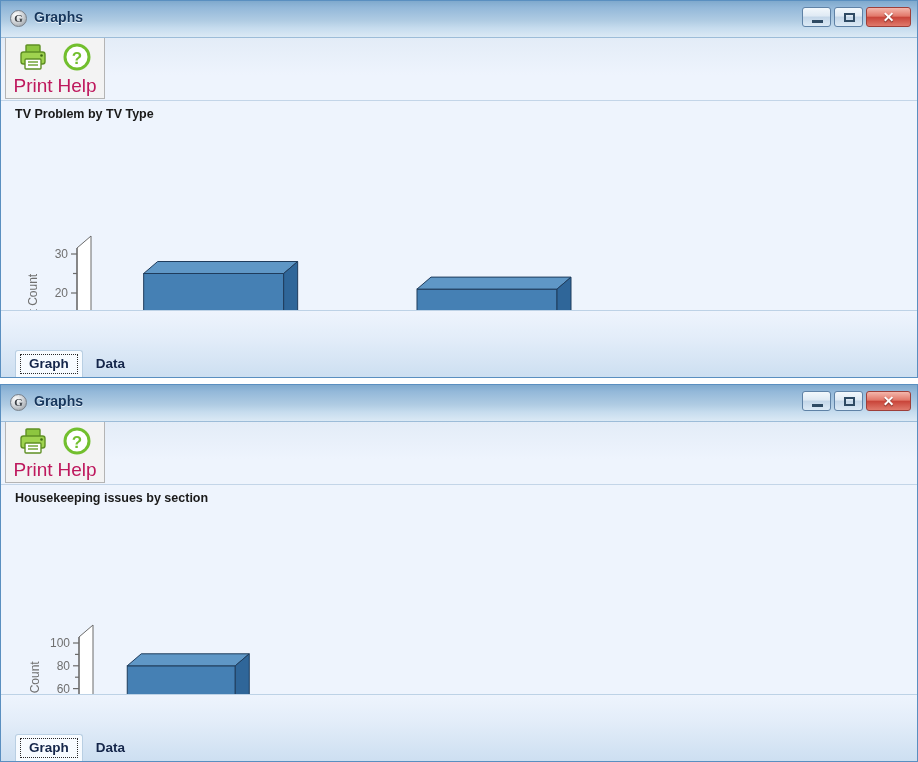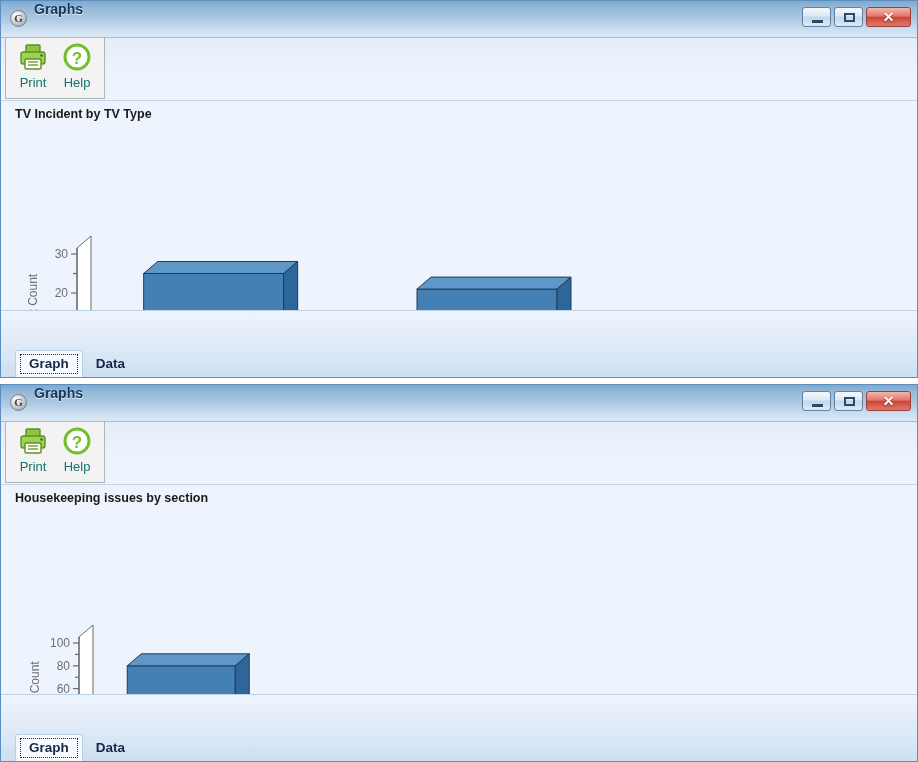--- a/index.html
+++ b/index.html
@@ -46,21 +46,21 @@
     color: #3a3f45;
     font-size: 11px;
     font-weight: bold;
     line-height: 15px;
     text-align: center;
     font-family: "Liberation Serif", serif;
   }
   .title-text {
     position: absolute;
     left: 33px;
-    top: 0;
+    top: 8px;
     font-size: 14px;
     font-weight: bold;
     color: #16365c;
     text-shadow: 0 1px 0 rgba(255,255,255,0.7);
     text-align: right;
   }
   .winbtns {
     position: absolute;
     right: 6px;
     top: 6px;
@@ -137,22 +137,22 @@
     padding: 0;
     cursor: default;
   }
   .toolbtn .ico {
     display: block;
     height: 34px;
     line-height: 34px;
   }
   .toolbtn .lbl {
     display: block;
-    font-size: 13px;
-    color: #0f766e;
+    font-size: 19px;
+    color: #be185d;
     font-family: "Liberation Sans", sans-serif;
   }
 
   
   .chartpanel {
     position: relative;
     height: 212px;
     background: #eef4fd;
   }
   .chart-title {
@@ -282,21 +282,21 @@
             <circle cx="16" cy="16" r="12" fill="#ffffff" stroke="#72bf2e" stroke-width="3"></circle>
             <text x="16" y="23" text-anchor="middle" font-family="Liberation Sans, sans-serif" font-size="17" font-weight="bold" fill="#72bf2e">?</text>
           </svg>
         </span>
         <span class="lbl">Help</span>
       </div>
     </div>
   </div>
 
   <div class="chartpanel">
-    <div class="chart-title">TV Incident by TV Type</div>
+    <div class="chart-title">TV Problem by TV Type</div>
     <svg class="chart-svg" width="918" height="212">
       <g id="chart1-geom">
           <path class="backwall" d="M 76 270 L 90 258 L 90 135
         L 76 147 Z"></path>
           <path class="floor" d="M 76 270 L 90 258 L 910 258
         L 896 270 Z"></path>
           <line class="axis-line" x1="76" y1="270" x2="76" y2="147"></line>
           <line class="axis-line" x1="76" y1="270" x2="896" y2="270"></line>
           <line class="axis-tick" x1="70" y1="270" x2="76" y2="270"></line>
           <text class="tick-label" x="67" y="274">0</text>

